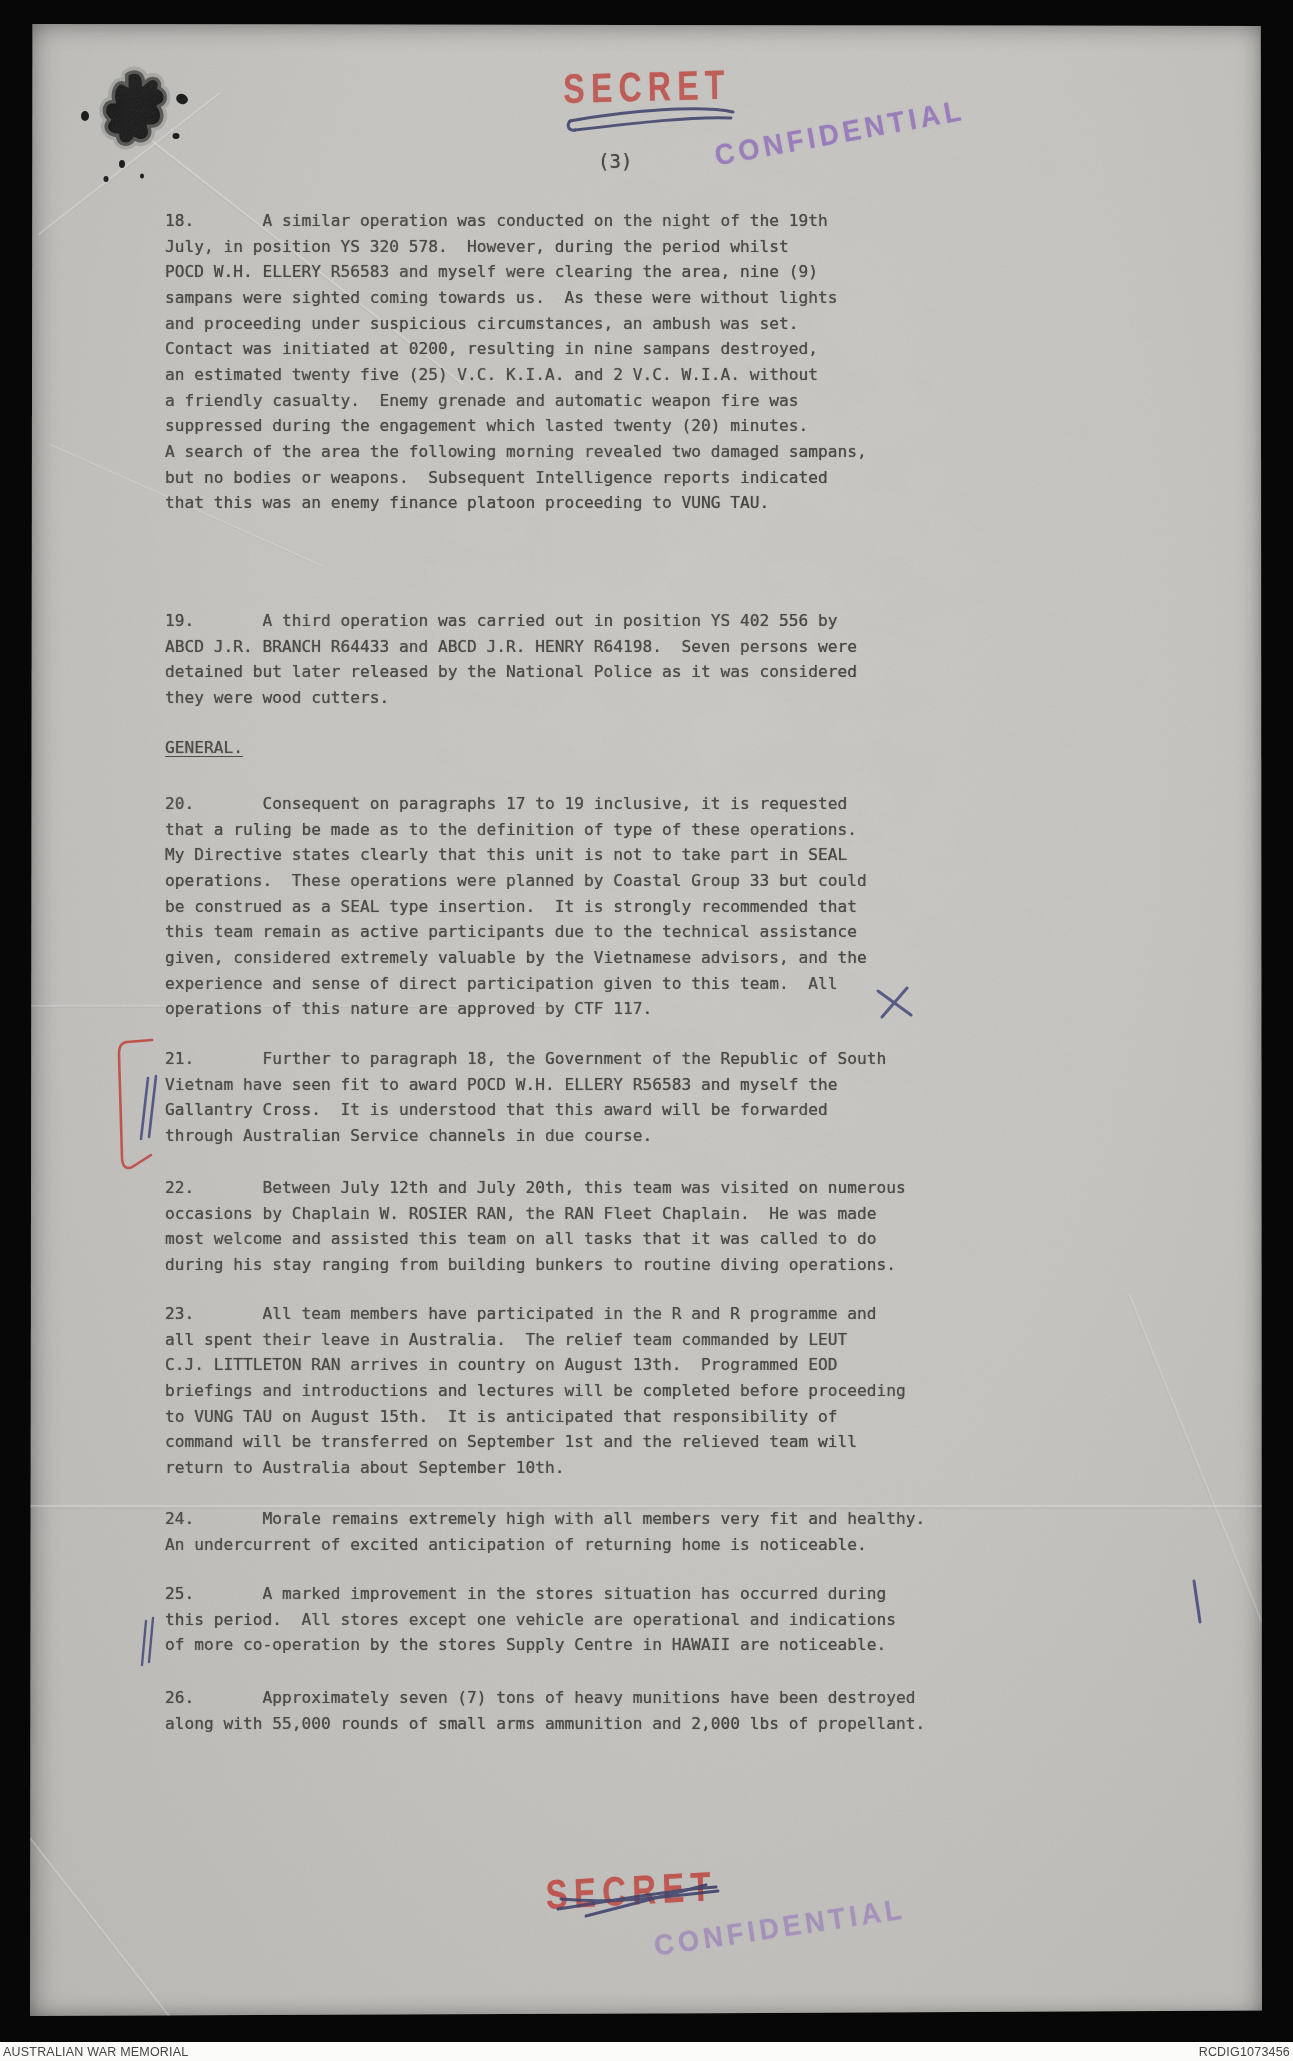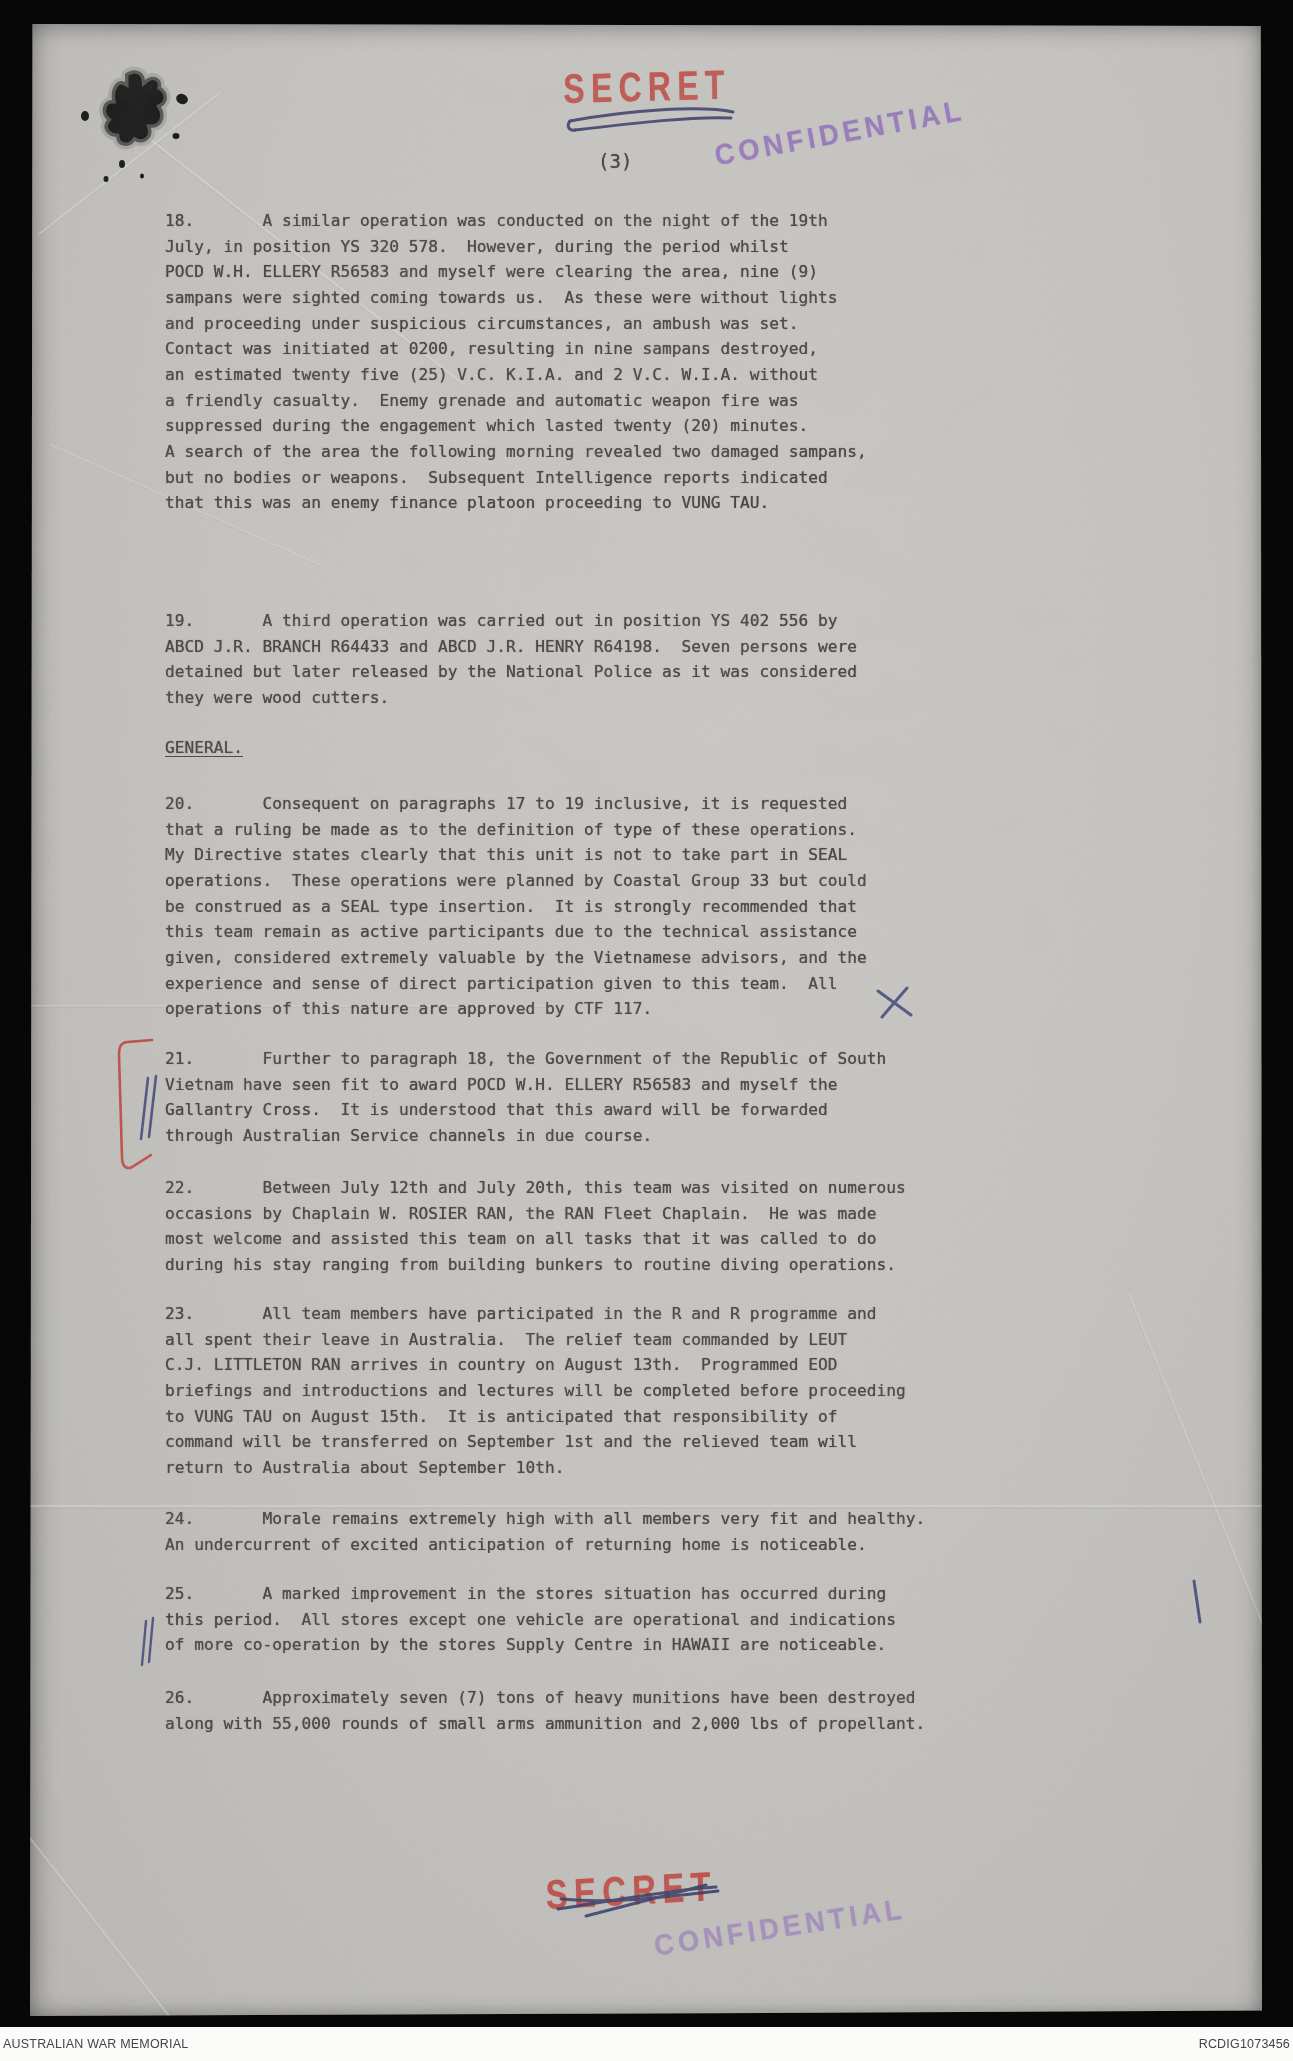--- a/index.html
+++ b/index.html
@@ -21,21 +21,21 @@
   .stamp{position:absolute;font-family:"Liberation Sans",sans-serif;font-weight:bold;white-space:nowrap;}
   .stamp-secret{color:#c2453e;font-size:41px;letter-spacing:8px;opacity:.9;
                 transform:scaleX(.78) rotate(-1.2deg);transform-origin:left top;
                 text-shadow:0 0 1.2px rgba(190,62,55,.55);}
   .stamp-secret.bottom{transform:scaleX(.80) rotate(-2.4deg);opacity:.95;}
   .stamp-conf{color:#8c63bd;font-size:29px;letter-spacing:4.5px;opacity:.8;
               transform:rotate(-10.5deg) scaleX(.94);transform-origin:left top;
               text-shadow:0 0 1.5px rgba(140,99,189,.5);}
   .stamp-conf.bottom{transform:rotate(-8.5deg) scaleX(.94);opacity:.55;}
   .crease{position:absolute;pointer-events:none;}
-  .footer-bar{position:absolute;left:0;right:0;bottom:0;height:34px;background:#fbfbfa;
+  .footer-bar{position:absolute;left:0;right:0;bottom:0;height:19px;background:#fbfbfa;
               display:flex;justify-content:space-between;align-items:center;padding:0 3px;
               font-size:12.5px;color:#454545;letter-spacing:.2px;}
   svg.overlay{position:absolute;left:0;top:0;pointer-events:none;}
 </style>
 </head>
 <body>
 
 <div class="scan">
   <div class="paper">
 

